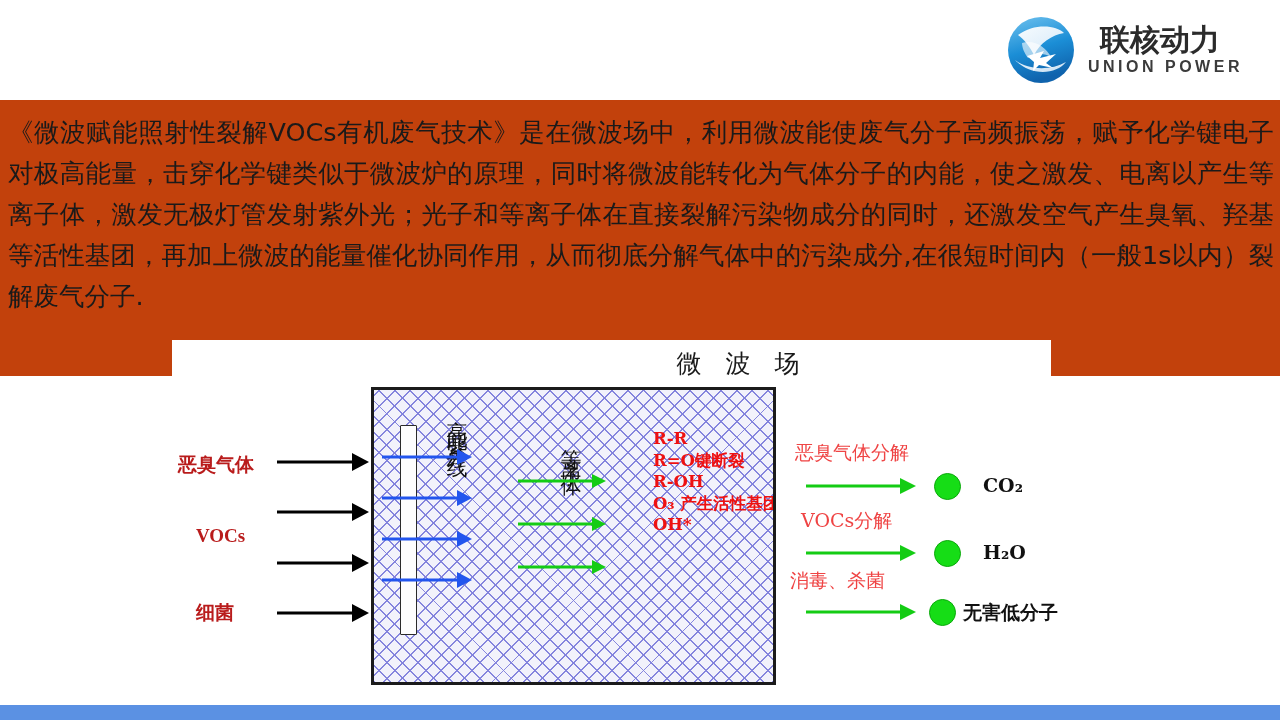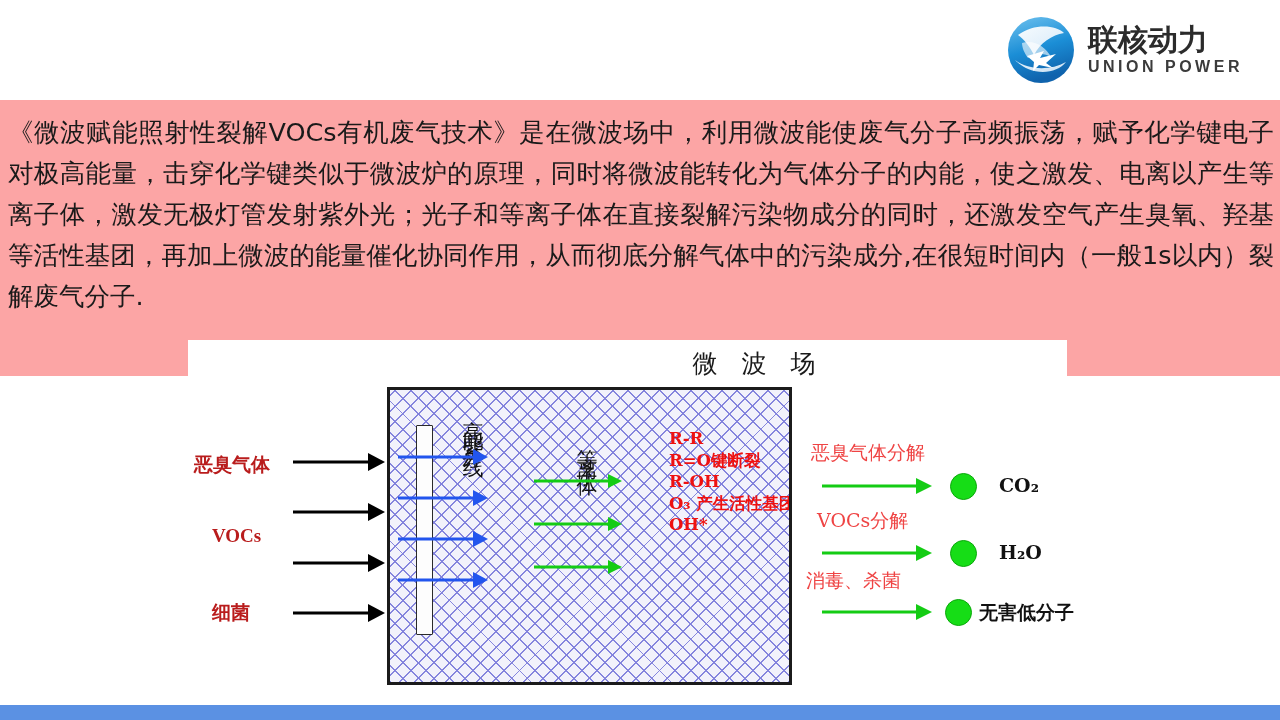--- a/index.html
+++ b/index.html
@@ -54,53 +54,54 @@
     flex-direction: column;
     justify-content: center;
   }
   #logo-cn {
     font-size: 30px;
     font-weight: bold;
     color: #2b2b2b;
     letter-spacing: 0px;
     line-height: 34px;
     font-family: "DejaVu Sans", "Liberation Sans", sans-serif;
+    margin-left: 12px;
   }
   #logo-en {
     font-size: 16px;
     font-weight: bold;
     color: #3b3b3b;
     letter-spacing: 3.5px;
     line-height: 20px;
     font-family: "Liberation Sans", sans-serif;
   }
 
   
   #text-panel {
     position: absolute;
     left: 0; top: 100px;
     width: 1280px; height: 276px;
-    background: #fca5a5;
+    background: #c2410c;
   }
   #body-text {
     position: absolute;
     left: 8px; top: 12px;
     width: 1266px;
     font-size: 25.5px;
     line-height: 41px;
     color: #1a1a1a;
     font-family: "DejaVu Sans", "Liberation Sans", sans-serif;
     text-align: justify;
     letter-spacing: 0px;
   }
 
   
   #figure {
     position: absolute;
-    left: 188px; top: 340px;
+    left: 172px; top: 340px;
     width: 879px; height: 346px;
     background: #ffffff;
   }
 
   #microwave-field-title {
     position: absolute;
     left: 440px; top: 7px;
     width: 260px;
     text-align: center;
     font-size: 25px;

